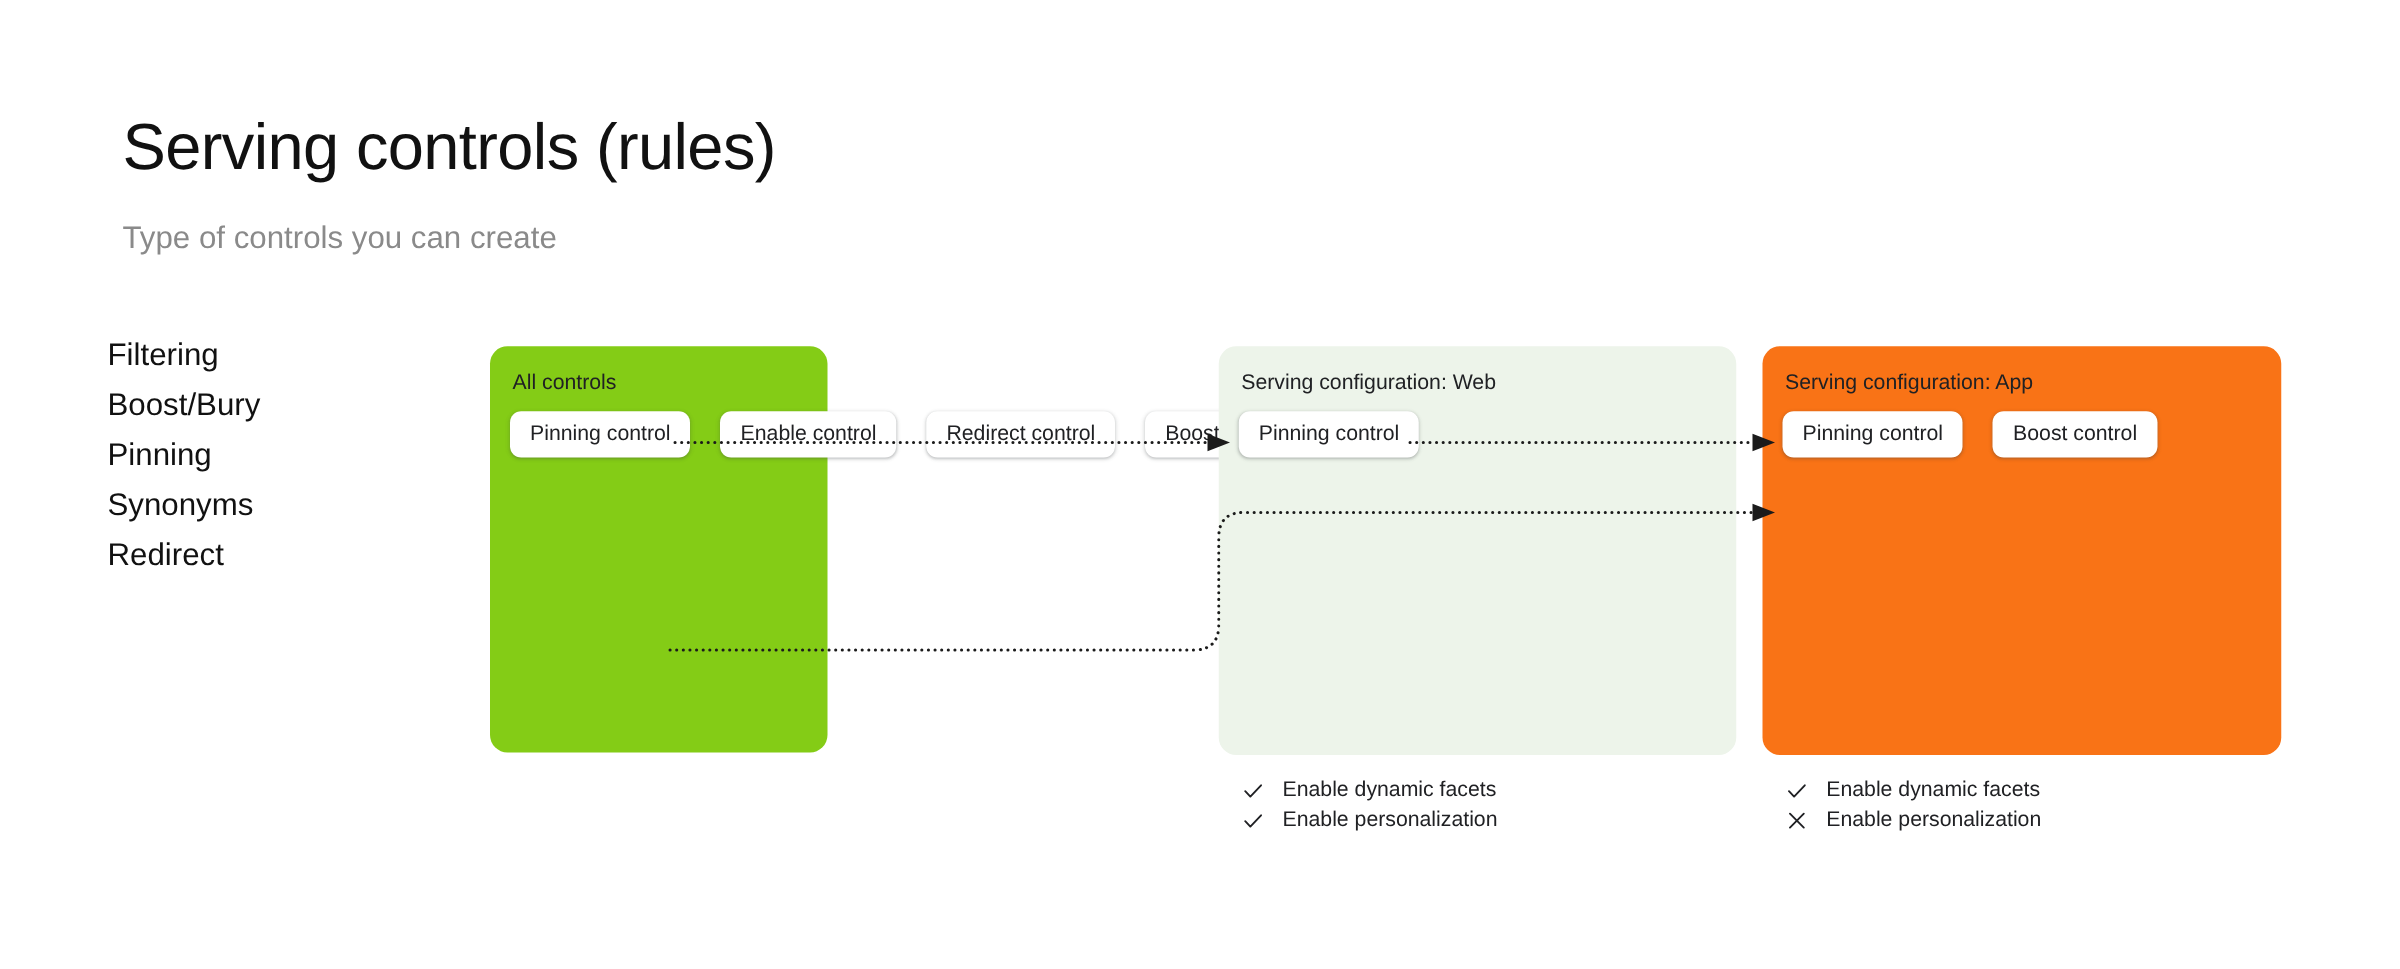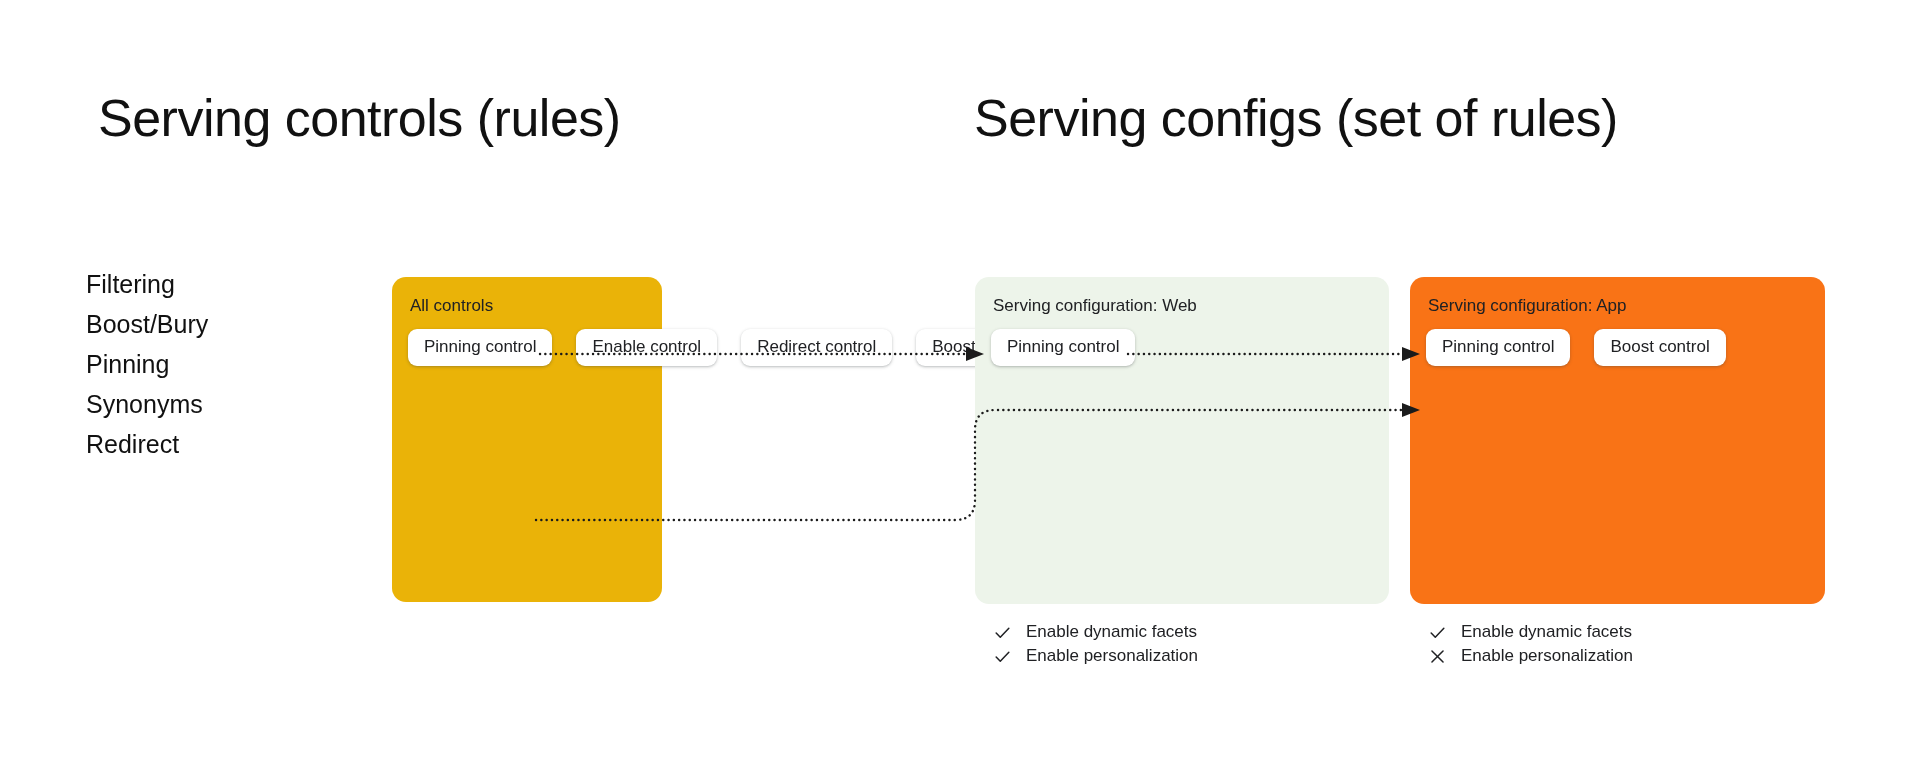--- a/index.html
+++ b/index.html
@@ -52,21 +52,21 @@
     color: #111111;
     line-height: 32px;
     white-space: nowrap;
   }
 
   
   .panel {
     position: absolute;
     border-radius: 14px;
   }
-  #panel-all  { left: 392px;  top: 277px; width: 270px;  height: 325px; background: #eab308; }
+  #panel-all  { left: 392px;  top: 277px; width: 270px;  height: 325px; background: #84cc16; }
   #panel-web  { left: 975px;  top: 277px; width: 414px;  height: 327px; background: #edf4ea; }
   #panel-app  { left: 1410px; top: 277px; width: 415px;  height: 327px; background: #f97316; }
 
   .panel-title {
     position: absolute;
     left: 18px;
     top: 19px;
     font-size: 17px;
     color: #202124;
     white-space: nowrap;
@@ -135,40 +135,40 @@
     stroke-dasharray: 0.1 5.2;
   }
   .arrow-head { fill: #1b1b1b; }
 </style>
 </head>
 <body>
 
 <div id="stage">
 
   <div id="title-left" class="section-title">Serving controls (rules)</div>
+  <div id="sub-left" class="section-sub">Type of controls you can create</div>
 
   <div id="control-types">
     <div class="ct-item">Filtering</div>
     <div class="ct-item">Boost/Bury</div>
     <div class="ct-item">Pinning</div>
     <div class="ct-item">Synonyms</div>
     <div class="ct-item">Redirect</div>
   </div>
 
   <div id="panel-all" class="panel">
     <div class="panel-title">All controls</div>
     <div class="chips">
       <div class="chip">Pinning control</div>
       <div class="chip">Enable control</div>
       <div class="chip">Redirect control</div>
       <div class="chip">Boost control</div>
     </div>
   </div>
 
-  <div id="title-right" class="section-title">Serving configs (set of rules)</div>
 
   <div id="panel-web" class="panel">
     <div class="panel-title">Serving configuration: Web</div>
     <div class="chips">
       <div class="chip">Pinning control</div>
     </div>
   </div>
 
   <div id="panel-app" class="panel">
     <div class="panel-title">Serving configuration: App</div>

